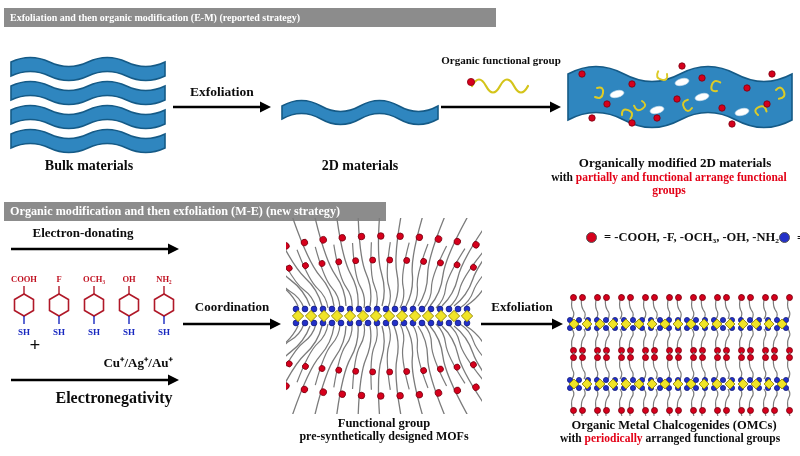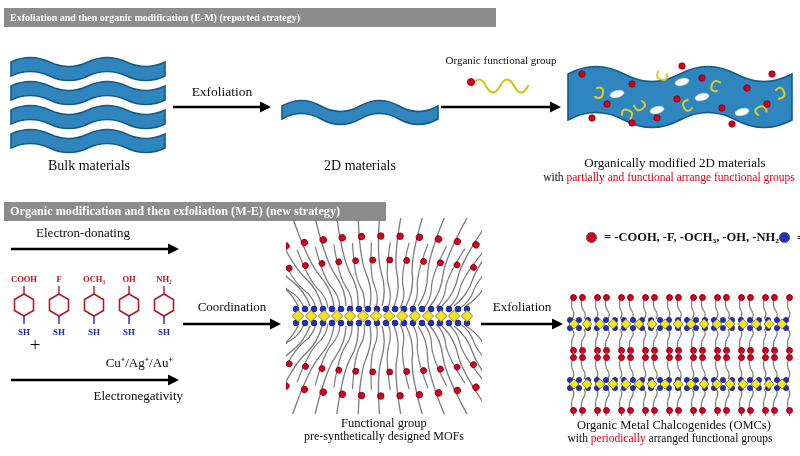--- a/index.html
+++ b/index.html
@@ -3,21 +3,21 @@
 <meta charset="utf-8">
 <style>
   *{margin:0;padding:0;box-sizing:border-box}
   html,body{background:#ffffff}
   body{font-family:"Liberation Serif",serif;color:#111}
   .canvas{position:relative;width:800px;height:456px;background:#fff;overflow:hidden}
   .abs{position:absolute}
   .hdr{background:#8c8c8c;color:#fff;font-weight:bold;font-size:10px;line-height:19px;
        padding:0 6px;white-space:nowrap}
   .hdr2{font-size:12.2px}
-  .lbl{font-weight:normal;text-align:center;color:#0c0c0c;line-height:1.15}
+  .lbl{font-weight:bold;text-align:center;color:#0c0c0c;line-height:1.15}
   .red{color:#e30016}
   .legend{display:flex;flex-direction:row}
   .legend-row{display:flex;align-items:center;gap:7px;margin-bottom:10px;
               font-weight:bold;font-size:12.5px;white-space:nowrap}
   .dot{width:11px;height:11px;border-radius:50%;border:1px solid #555;flex:0 0 auto}
   .dot-red{background:#d6001c}
   .dot-blue{background:#2330c8}
   .dot-yellow{background:#f0e428}
   svg{display:block}
 </style>
@@ -128,21 +128,21 @@
       <text x="158" y="77" text-anchor="middle" font-size="9" font-weight="bold" fill="#1828c0" font-family="&quot;Liberation Serif&quot;,serif">SH</text>
     </svg>
 
   <div class="abs lbl" style="left:10px;top:334px;width:50px;font-size:19px">+</div>
 
   <div class="abs lbl" style="left:13px;top:356px;width:160px;text-align:right;font-size:13px">Cu⁺/Ag⁺/Au⁺</div>
   <svg id="arrow-metals" class="abs" style="left:10px;top:373px" width="170" height="14">
       <line x1="1" y1="7" x2="159" y2="7" stroke="#000" stroke-width="2.6"></line>
       <polygon points="158,1.5 169,7 158,12.5" fill="#000"></polygon>
     </svg>
-  <div class="abs lbl" style="left:13px;top:389px;width:170px;text-align:right;font-size:13px">Electronegativity</div>
+  <div class="abs lbl" style="left:29px;top:389px;width:170px;text-align:center;font-size:16px">Electronegativity</div>
 
   <div class="abs lbl" style="left:180px;top:300px;width:104px;font-size:13px">Coordination</div>
   <svg id="arrow-coordination" class="abs" style="left:182px;top:316px" width="100" height="16">
       <line x1="1" y1="8" x2="89" y2="8" stroke="#000" stroke-width="2.6"></line>
       <polygon points="88,2.5 99,8 88,13.5" fill="#000"></polygon>
     </svg>
 
   <svg id="mof-svg" class="abs" style="left:286px;top:218px" width="196" height="196">
       <defs>
         <g id="strandL">

